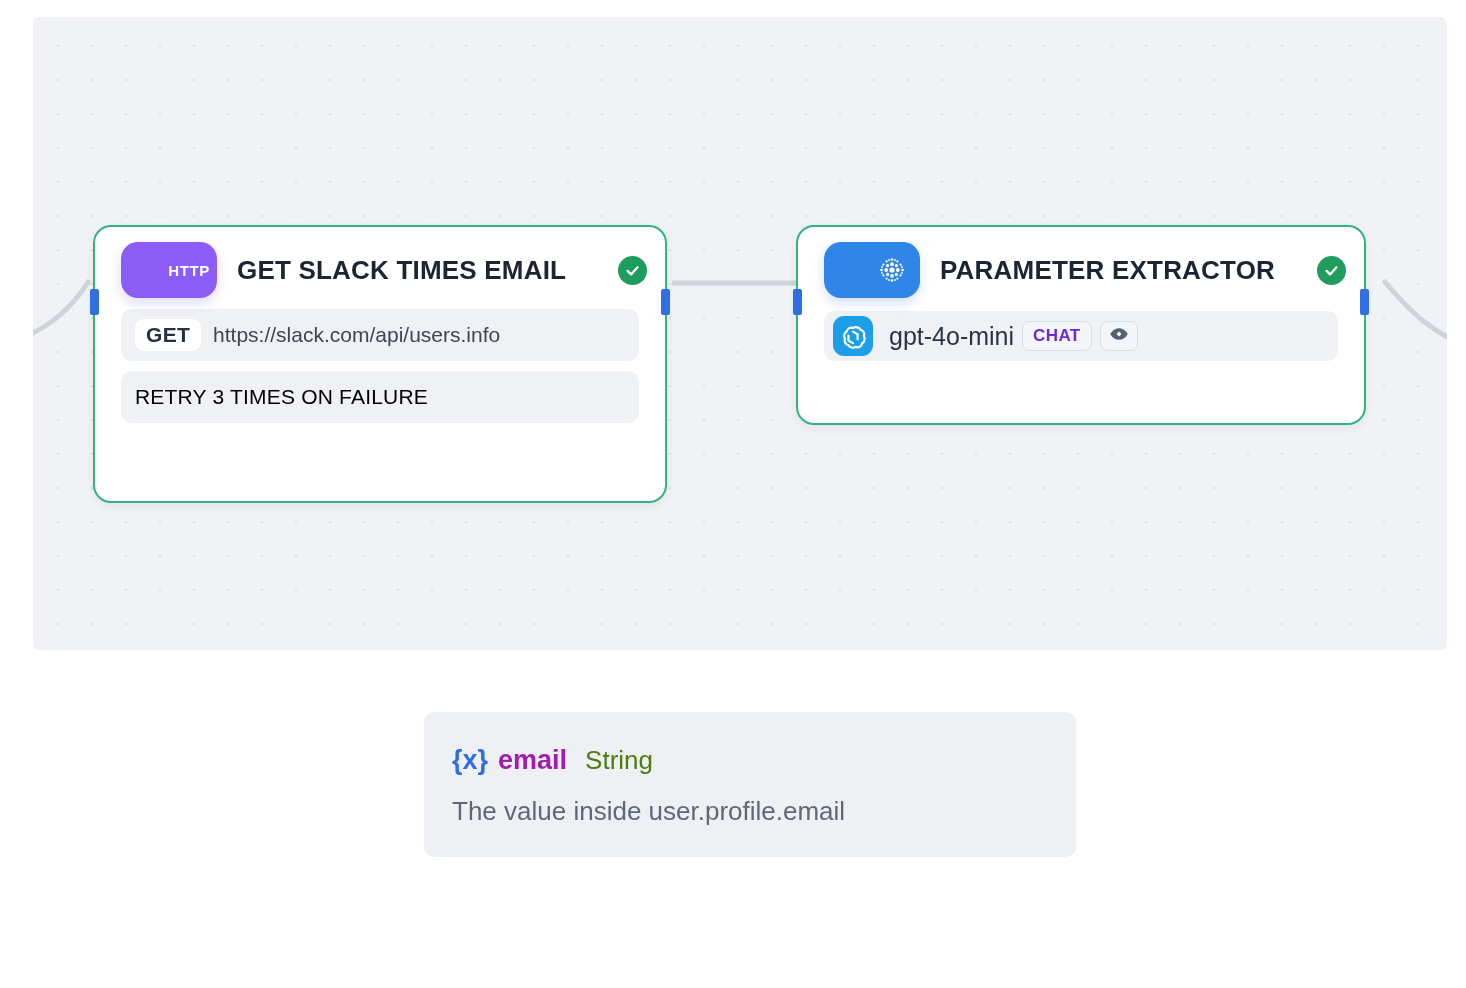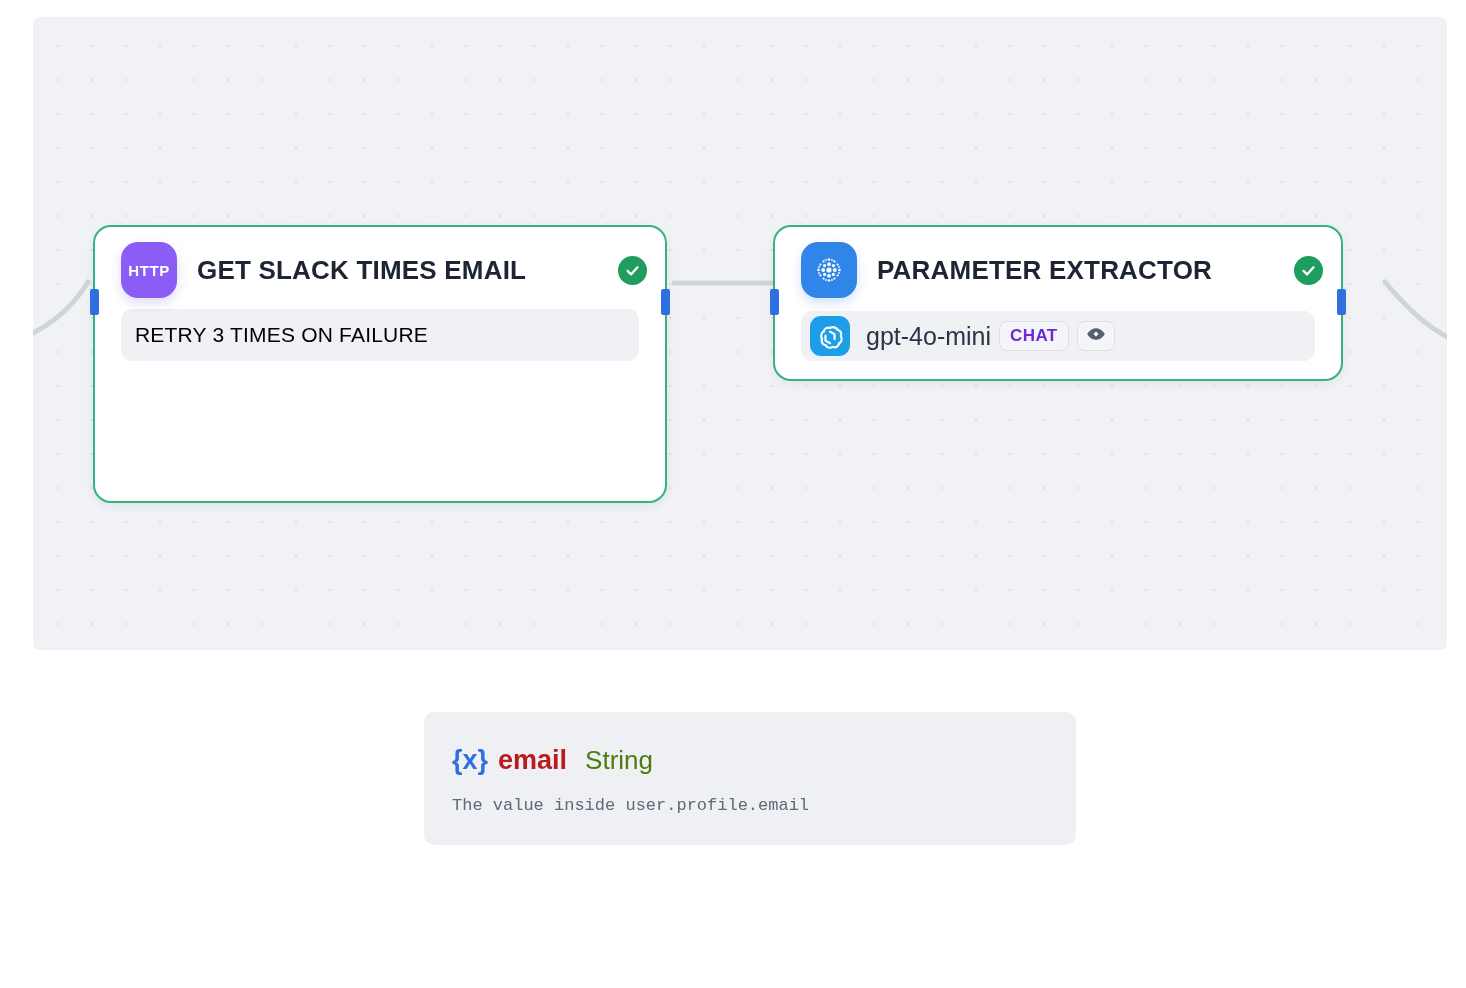--- a/index.html
+++ b/index.html
@@ -42,38 +42,39 @@
   
   .node {
     position: absolute;
     background: #ffffff;
     border: 2px solid #34b37e;
     border-radius: 18px;
     box-shadow: 0 3px 10px rgba(40,50,80,.07);
     box-sizing: border-box;
   }
   #node-http  { left: 60px;  top: 208px; width: 574px; height: 278px; }
-  #node-param { left: 740px; top: 208px; width: 570px; height: 156px; }
+  #node-param { left: 763px; top: 208px; width: 570px; height: 200px; }
 
   .node-header {
     display: flex;
     align-items: center;
     height: 58px;
     padding: 0 18px 0 26px;
     margin-top: 14px;
   }
   .node-icon {
     width: 56px;
     height: 56px;
     border-radius: 17px;
     display: flex;
     align-items: center;
     justify-content: center;
     flex: 0 0 auto;
     box-shadow: 0 5px 12px rgba(80,60,200,.18);
+    padding-left: 40px;
   }
   .node-icon.http  { background: #8b5cf6; }
   .node-icon.param { background: #2f86e8; box-shadow: 0 5px 12px rgba(40,110,230,.2); }
   .node-icon .http-label {
     color: #ffffff;
     font-size: 15px;
     font-weight: bold;
     letter-spacing: .6px;
     font-family: "Liberation Sans", sans-serif;
   }
@@ -195,23 +196,23 @@
     border-radius: 10px;
     padding: 33px 0 30px 28px;
     box-sizing: border-box;
   }
   .param-line1 {
     display: flex;
     align-items: baseline;
     gap: 10px;
   }
   .param-x { font-size: 27px; font-weight: bold; color: #2f6fe0; font-family: "Liberation Sans", sans-serif; }
-  .param-name { font-size: 27px; font-weight: bold; color: #b91c1c; }
+  .param-name { font-size: 27px; font-weight: bold; color: #a21caf; }
   .param-type { font-size: 26px; color: #4d7c0f; margin-left: 8px; }
-  .param-desc { margin-top: 20px; font-size: 17px; color: #5f6878; font-family: Liberation Mono, monospace; }
+  .param-desc { margin-top: 20px; font-size: 26px; color: #5f6878; }
 </style>
 </head>
 <body>
 
 <div id="flow-canvas">
 
   <svg id="edge-layer" viewBox="0 0 1414 633" xmlns="http://www.w3.org/2000/svg">
 
     <path d="M -40 330 C 10 320 40 290 55 265" stroke="#cfd3da" stroke-width="5" fill="none" stroke-linecap="round"></path>
 
@@ -229,20 +230,24 @@
         <span class="http-label">HTTP</span>
       </div>
       <div class="node-title">GET SLACK TIMES EMAIL</div>
       <div class="status-check">
         <svg width="17" height="17" viewBox="0 0 24 24" fill="none" aria-hidden="true">
           <path d="M5 12.5 L10 17.5 L19 7.5" stroke="#ffffff" stroke-width="3.2" stroke-linecap="round" stroke-linejoin="round"></path>
         </svg>
       </div>
     </div>
 
+    <div class="node-row">
+      <span class="method-pill">GET</span>
+      <span class="url-text">https://slack.com/api/users.info</span>
+    </div>
 
     <div class="node-row">
       <span class="retry-text">RETRY 3 TIMES ON FAILURE</span>
     </div>
   </div>
 
   <div class="node" id="node-param">
     <div class="handle left"></div>
     <div class="handle right"></div>
 

